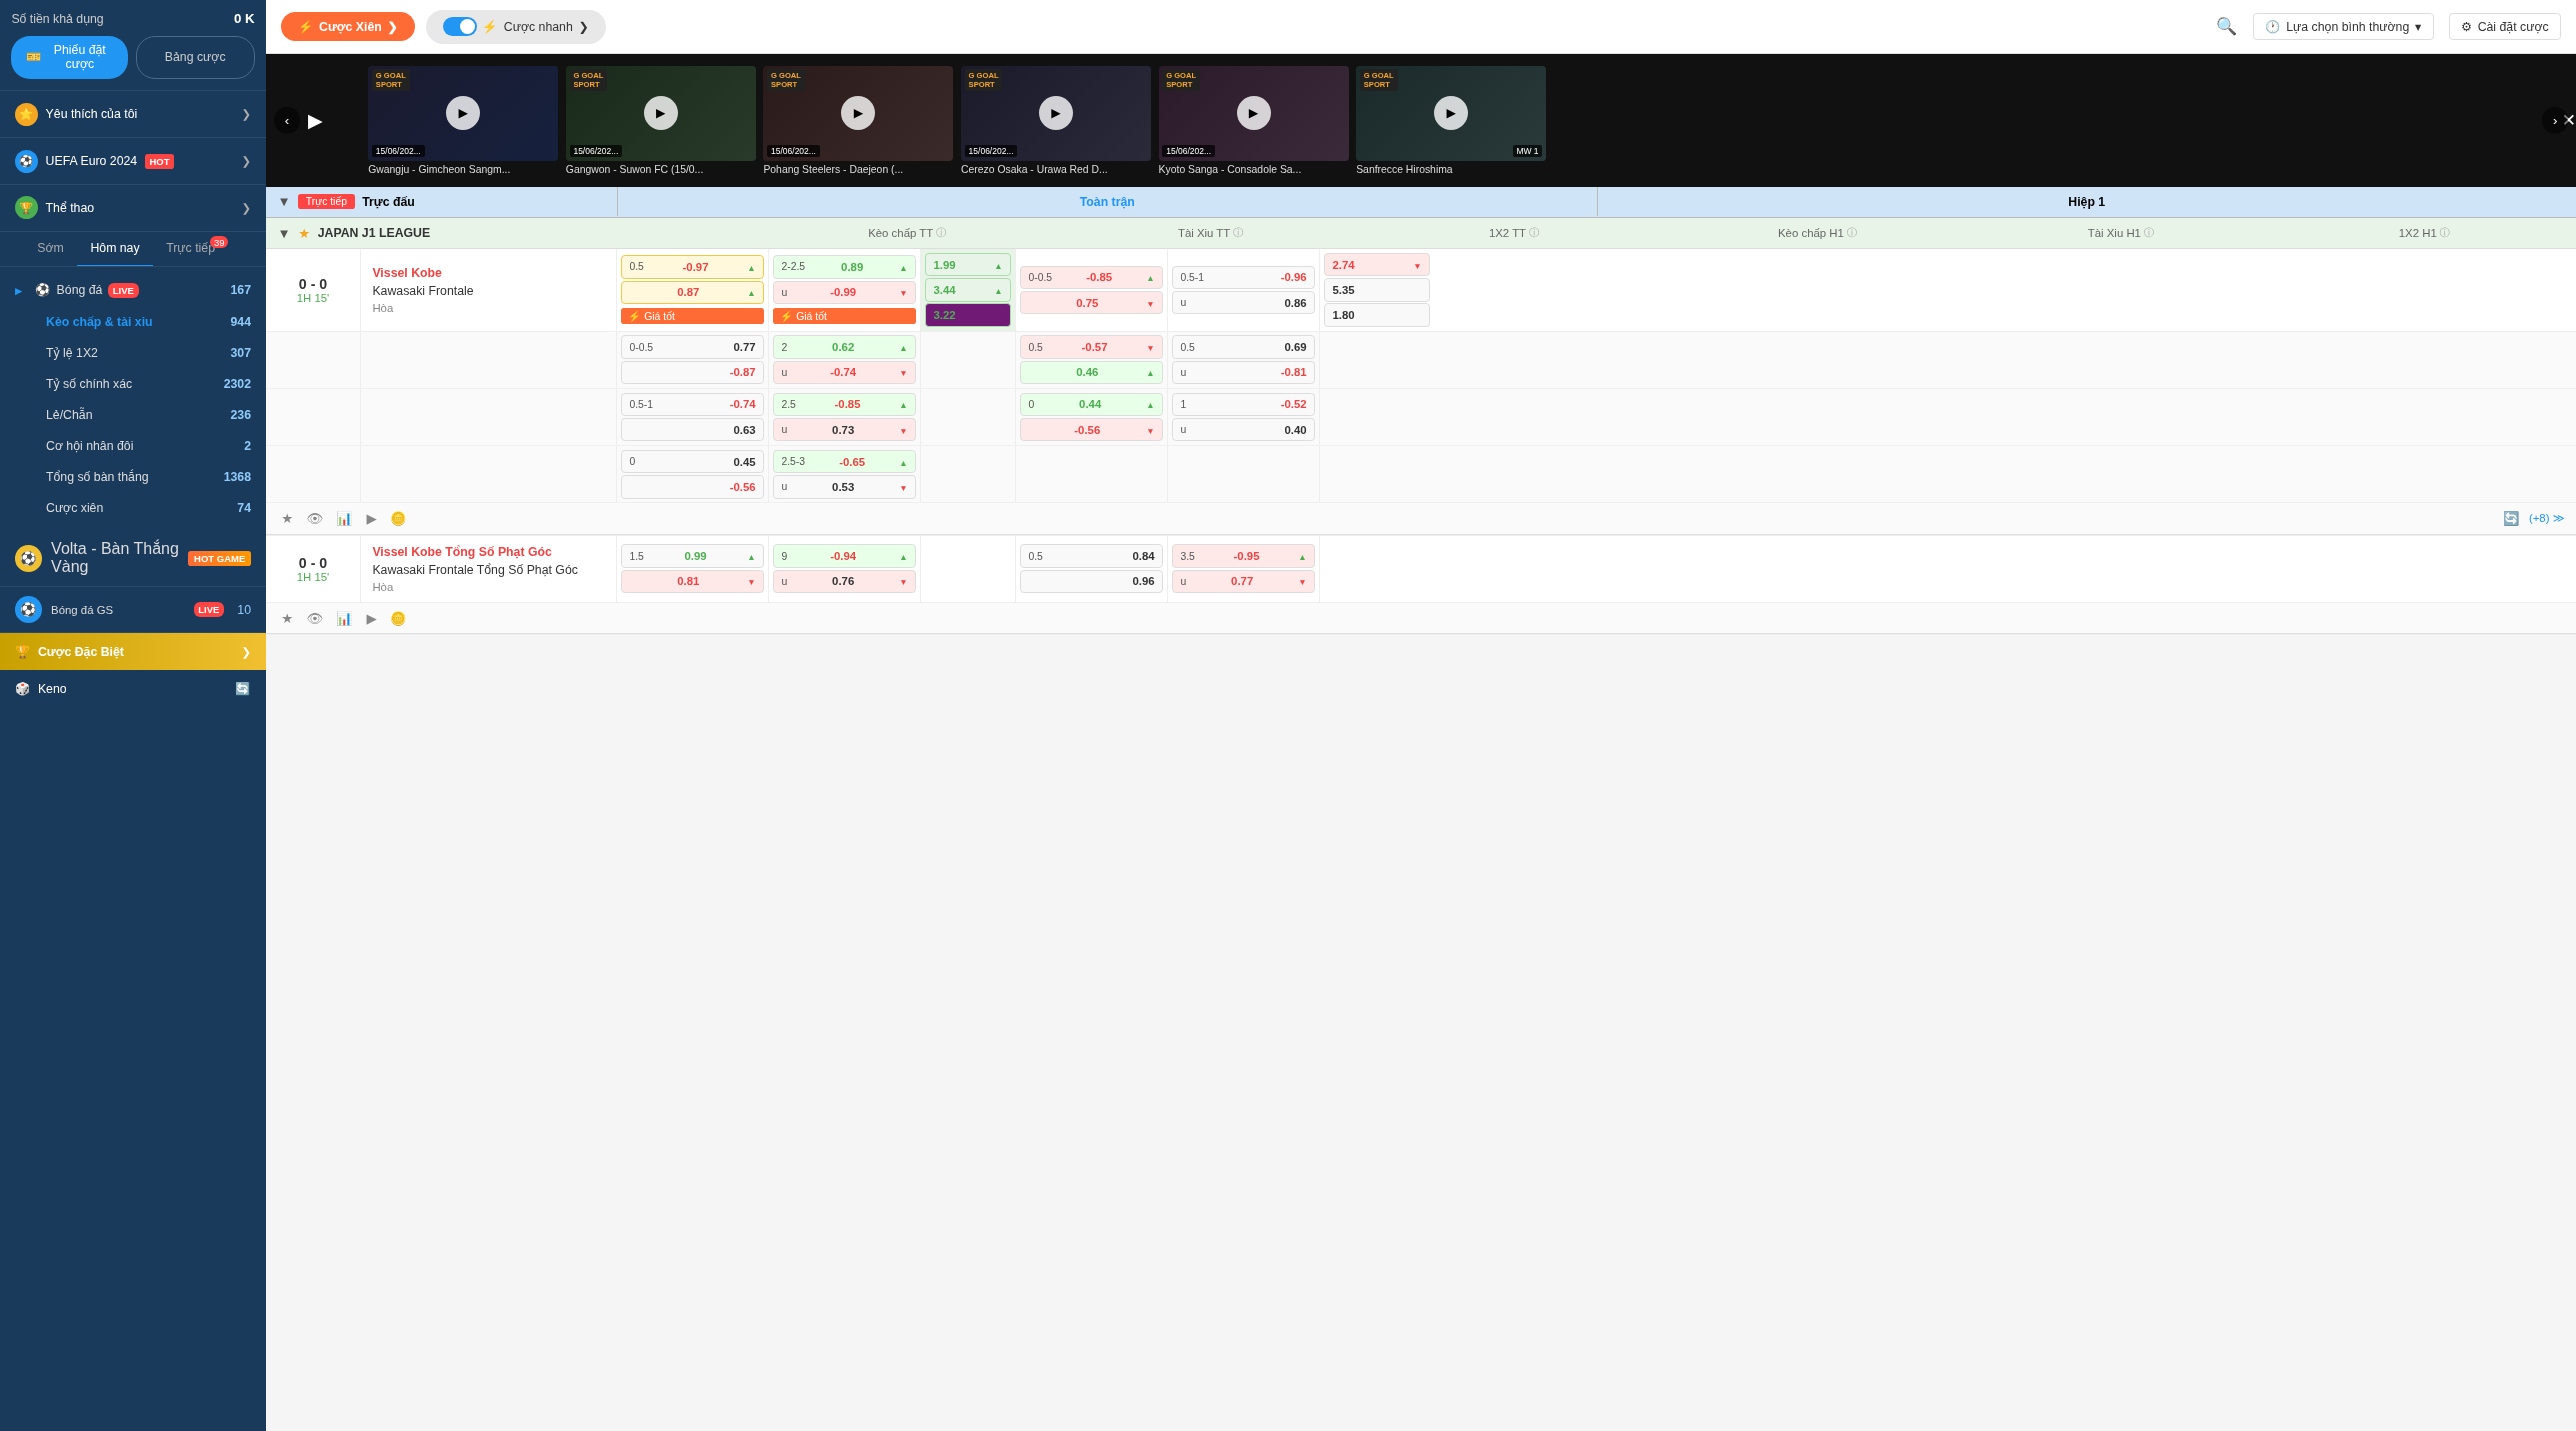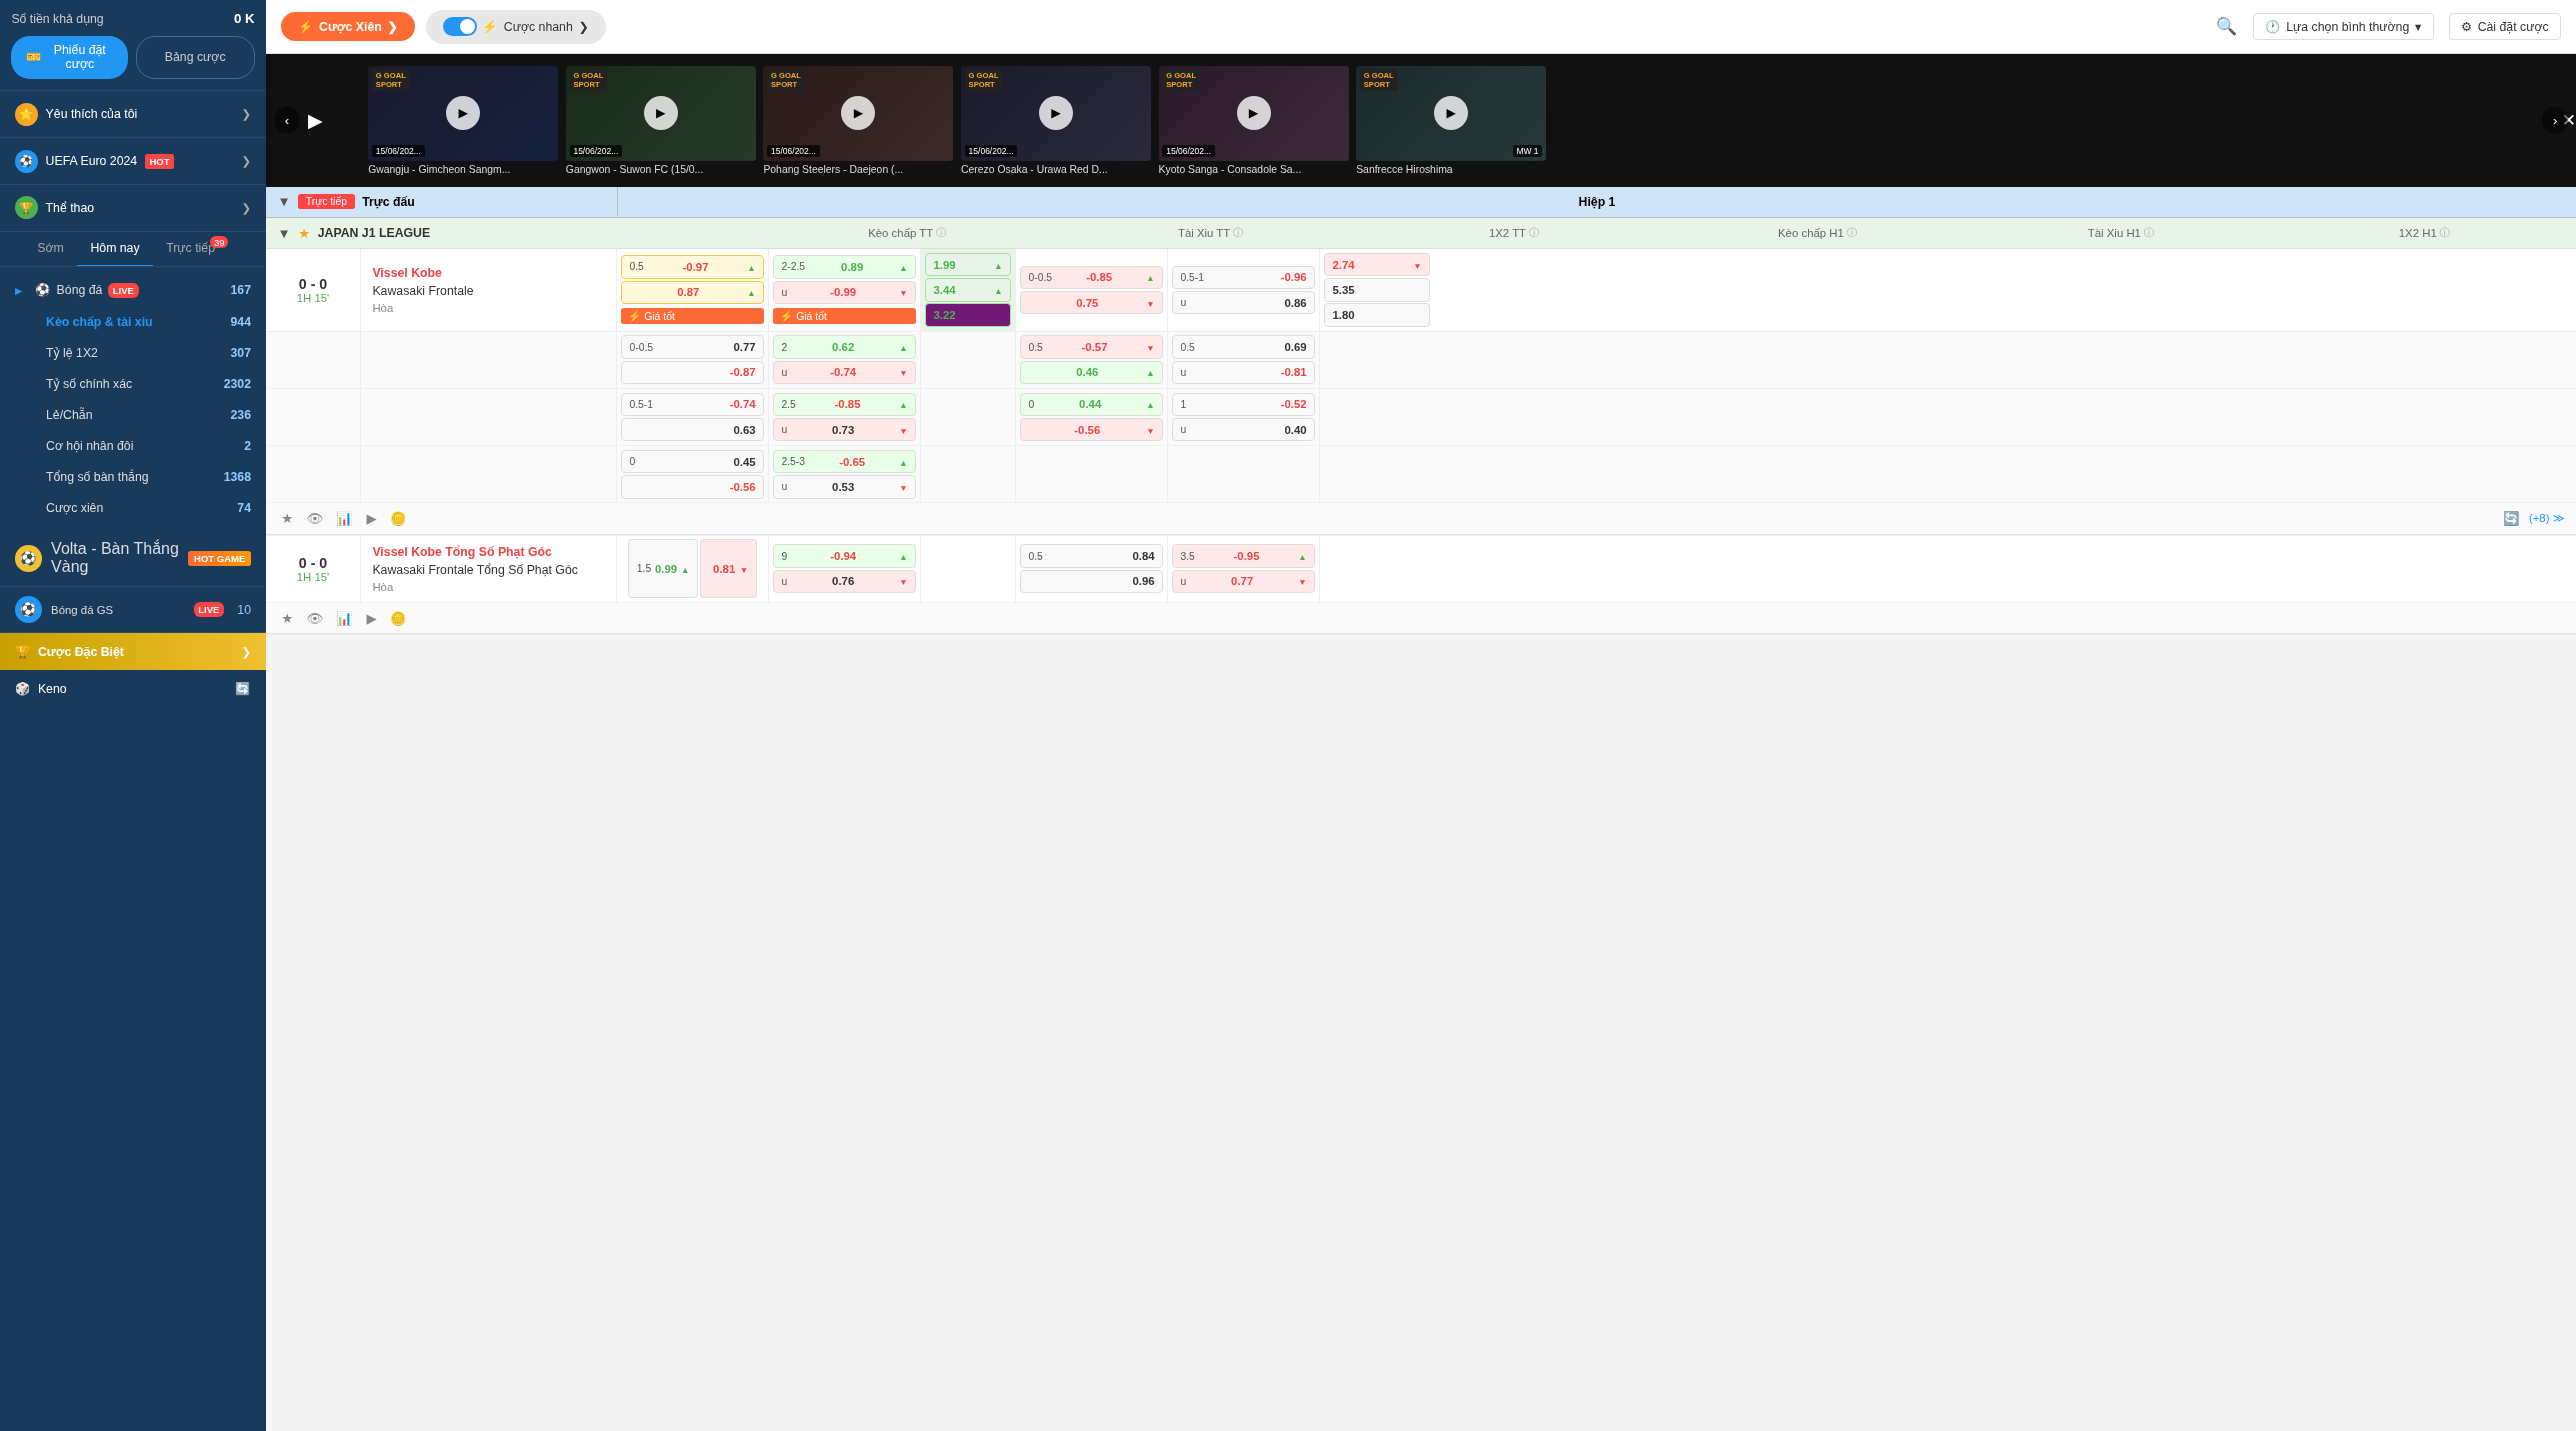--- a/index.html
+++ b/index.html
@@ -314,20 +314,21 @@
 
     <div class="betting-area">
 
       <div style="display:flex;background:#d0e4f7;border-bottom:0.9px solid #bbb;align-items:center;">
         <div style="width:351px;flex-shrink:0;display:flex;align-items:center;padding:7.6px 11.4px;">
           <button class="collapse-btn">▼</button>
           <span class="truc-tiep-badge">Trực tiếp</span>
           <span style="font-weight:bold;font-size:12.3px;">Trực đấu</span>
         </div>
         <div style="flex:1;display:flex;">
+          <div style="flex:3;text-align:center;padding:7.6px 3.8px;color:#2196f3;font-weight:bold;font-size:12.3px;border-left:0.9px solid #bbb;">Toàn trận</div>
           <div style="flex:3;text-align:center;padding:7.6px 3.8px;color:#000000;font-weight:bold;font-size:12.3px;border-left:0.9px solid #bbb;">Hiệp 1</div>
         </div>
       </div>
 
       <div style="display:flex;background:#e8f4e8;border-bottom:0.9px solid #ddd;align-items:center;padding:7.6px 11.4px;">
         <button class="collapse-btn">▼</button>
         <span style="color:#f5a623;margin-right:7.6px;font-size:13.3px;">★</span>
         <span style="font-weight:bold;color:#333;font-size:12.3px;flex:1;">JAPAN J1 LEAGUE</span>
         <div style="display:flex;gap:23px;flex:4;">
           <div style="flex:1;text-align:center;font-size:11.4px;color:#666;display:flex;align-items:center;justify-content:center;gap:2.8px;">
@@ -612,21 +613,21 @@
         <div style="display:flex;align-items:stretch;background:#fff;border-bottom:0.9px solid #eee;">
           <div style="width:95px;flex-shrink:0;display:flex;flex-direction:column;align-items:center;justify-content:center;padding:7.6px;border-right:0.9px solid #eee;">
             <span style="font-weight:bold;font-size:14.2px;color:#333;">0 - 0</span>
             <span style="color:#4caf50;font-size:11.4px;">1H 15'</span>
           </div>
           <div style="width:256px;flex-shrink:0;padding:9.5px 11.4px;display:flex;flex-direction:column;justify-content:center;border-right:0.9px solid #eee;">
             <div style="color:#e44;font-weight:bold;font-size:12.3px;margin-bottom:3.8px;cursor:pointer;">Vissel Kobe Tổng Số Phạt Góc</div>
             <div style="color:#333;font-size:12.3px;margin-bottom:3.8px;">Kawasaki Frontale Tổng Số Phạt Góc</div>
             <div style="color:#888;font-size:11.4px;">Hòa</div>
           </div>
-          <div style="width:152px;flex-shrink:0;padding:3.8px;border-right:0.9px solid #eee;display:flex;flex-direction:row;gap:1.9px;justify-content:center;">
+          <div style="width:152px;flex-shrink:0;padding:3.8px;border-right:0.9px solid #eee;display:flex;flex-direction:column;gap:1.9px;justify-content:center;">
             <button class="odds-btn">
               <span style="color:#555;font-size:10.4px;">1.5</span>
               <span style="color:#4caf50;font-weight:bold;">0.99</span>
               <span class="arrow-up-tri"></span>
             </button>
             <button class="odds-btn" style="background:#ffe8e8;">
               <span></span>
               <span style="color:#e44;font-weight:bold;">0.81</span>
               <span class="arrow-down-tri"></span>
             </button>

